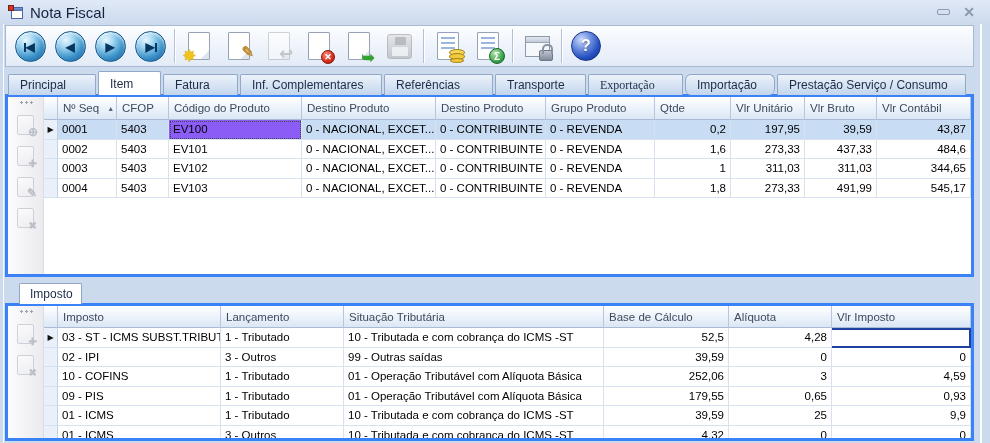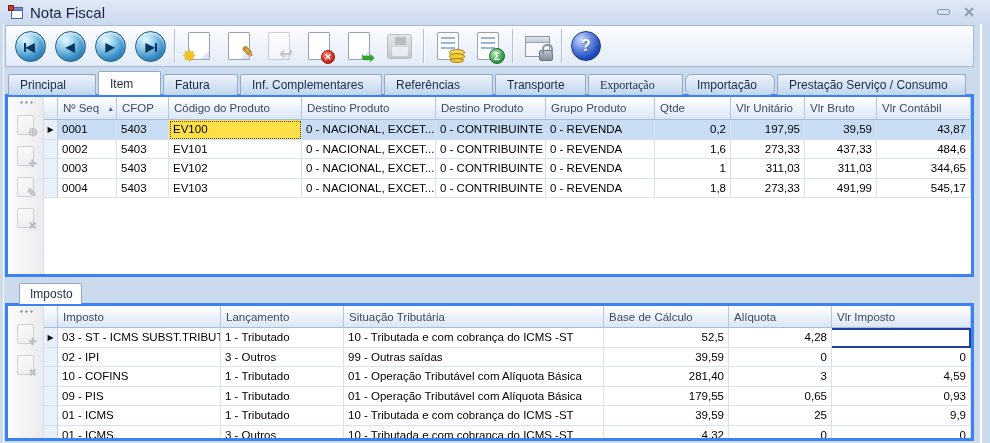--- a/index.html
+++ b/index.html
@@ -137,21 +137,21 @@
   .grid-top .hcell,.grid-top .hind{height:23px;}
   .grid-bottom .hcell,.grid-bottom .hind{height:22px;}
   .sort{font-size:7px;color:#55647a;margin-left:8px;}
 
   .cell{height:19.5px;line-height:18.5px;padding:0 4px;border-right:1px solid #d7e2f1;border-bottom:1px solid #d7e2f1;
     white-space:nowrap;overflow:hidden;font-size:11.5px;background:#fff;}
   .cell.ind{background:#e9f0f9;border-right:1px solid #c2d2e6;padding:0;text-align:center;font-size:8px;line-height:19px;color:#111;}
 
   .grid-top .row.sel .cell{background:#c8dcf4;}
   .grid-top .row.sel .cell.ind{background:#e9f0f9;}
-  .grid-top .row.sel .cell.focus{background:#fde047;outline:1px dotted #444;outline-offset:-2px;}
+  .grid-top .row.sel .cell.focus{background:#8b5cf6;outline:1px dotted #444;outline-offset:-2px;}
 
   .grid-bottom .row.sel{box-shadow:inset 0 0 0 2px #1e419e;position:relative;z-index:1;}
 
   .grid-top .row .cell:nth-child(n+8){text-align:right;}
   .grid-bottom .row .cell:nth-child(n+5){text-align:right;}
 
   
   .subtabwrap{margin:6px 16px 0 5px;height:21px;display:flex;align-items:flex-end;padding-left:14px;position:relative;z-index:3;}
   .subtab{width:63px;height:21px;background:#fff;border:1px solid #92a5c2;border-bottom:none;border-radius:2px 2px 0 0;
     display:flex;align-items:center;padding-left:10px;font-size:12px;color:#1d2b45;}
@@ -430,21 +430,21 @@
           <div class="cell">99 - Outras saídas</div>
           <div class="cell">39,59</div>
           <div class="cell">0</div>
           <div class="cell">0</div>
         </div>
         <div class="row">
           <div class="cell ind"></div>
           <div class="cell">10 - COFINS</div>
           <div class="cell">1 - Tributado</div>
           <div class="cell">01 - Operação Tributável com Alíquota Básica</div>
-          <div class="cell">281,40</div>
+          <div class="cell">252,06</div>
           <div class="cell">3</div>
           <div class="cell">4,59</div>
         </div>
         <div class="row">
           <div class="cell ind"></div>
           <div class="cell">09 - PIS</div>
           <div class="cell">1 - Tributado</div>
           <div class="cell">01 - Operação Tributável com Alíquota Básica</div>
           <div class="cell">179,55</div>
           <div class="cell">0,65</div>

